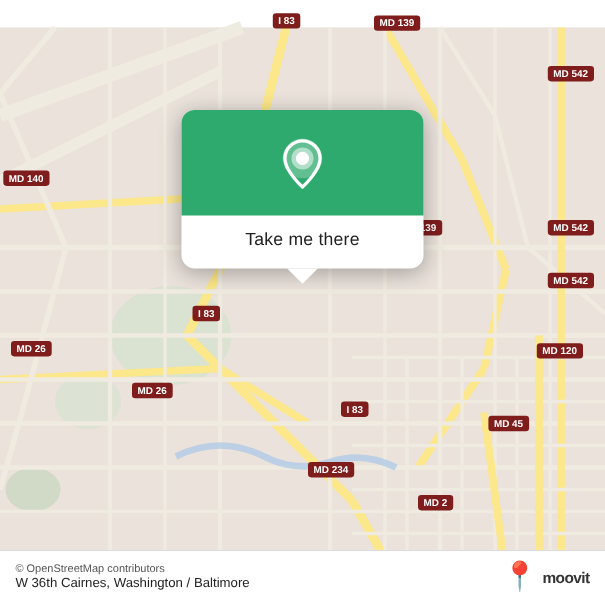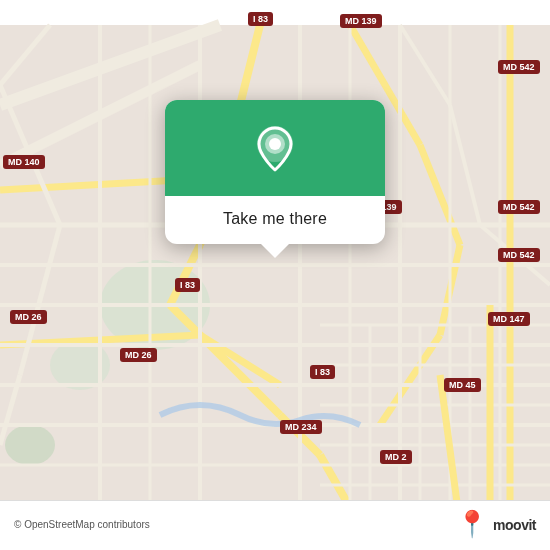--- a/index.html
+++ b/index.html
@@ -221,21 +221,21 @@
   <div id="road-signs-container">
   <div class="road-label" style="top: 12px; left: 248px; position: absolute;">I 83</div>
       <div class="road-label" style="top: 14px; left: 340px; position: absolute;">MD 139</div>
       <div class="road-label" style="top: 60px; left: 498px; position: absolute;">MD 542</div>
       <div class="road-label" style="top: 155px; left: 3px; position: absolute;">MD 140</div>
       <div class="road-label" style="top: 200px; left: 360px; position: absolute;">MD 139</div>
       <div class="road-label" style="top: 200px; left: 498px; position: absolute;">MD 542</div>
       <div class="road-label" style="top: 248px; left: 498px; position: absolute;">MD 542</div>
       <div class="road-label" style="top: 278px; left: 175px; position: absolute;">I 83</div>
       <div class="road-label" style="top: 310px; left: 10px; position: absolute;">MD 26</div>
-      <div class="road-label" style="top: 312px; left: 488px; position: absolute;">MD 147</div>
+      <div class="road-label" style="top: 312px; left: 488px; position: absolute;">MD 120</div>
       <div class="road-label" style="top: 348px; left: 120px; position: absolute;">MD 26</div>
       <div class="road-label" style="top: 365px; left: 310px; position: absolute;">I 83</div>
       <div class="road-label" style="top: 378px; left: 444px; position: absolute;">MD 45</div>
       <div class="road-label" style="top: 420px; left: 280px; position: absolute;">MD 234</div>
       <div class="road-label" style="top: 450px; left: 380px; position: absolute; text-align: center;">MD 2</div>
     </div>
 
   <div id="popup-card">
     <div id="popup-top">
       <svg id="location-pin-icon" viewBox="0 0 52 52" xmlns="http://www.w3.org/2000/svg">
@@ -247,19 +247,20 @@
     </div>
     <div id="popup-bottom">
       <button id="take-me-there-btn">Take me there</button>
     </div>
     <div id="popup-pointer"></div>
   </div>
 
   <div id="bottom-bar">
     <div style="display:flex; flex-direction:column; gap:0;">
       <span id="attribution" style="font-size: 10px; color: rgb(85, 85, 85);">© OpenStreetMap contributors</span>
+      <span id="location-label" style="font-size: 12px; color: rgb(34, 34, 34); font-weight: 400;">W 36th Cairnes, Washington / Baltimore</span>
     </div>
     <div id="moovit-logo">
       <span id="moovit-pin" style="color:#e63946; font-size:26px;">📍</span>
       <span id="moovit-text" style="font-size:14px; font-weight:bold; color:#333;">moovit</span>
     </div>
   </div>
 </div>
 
 </body></html>

